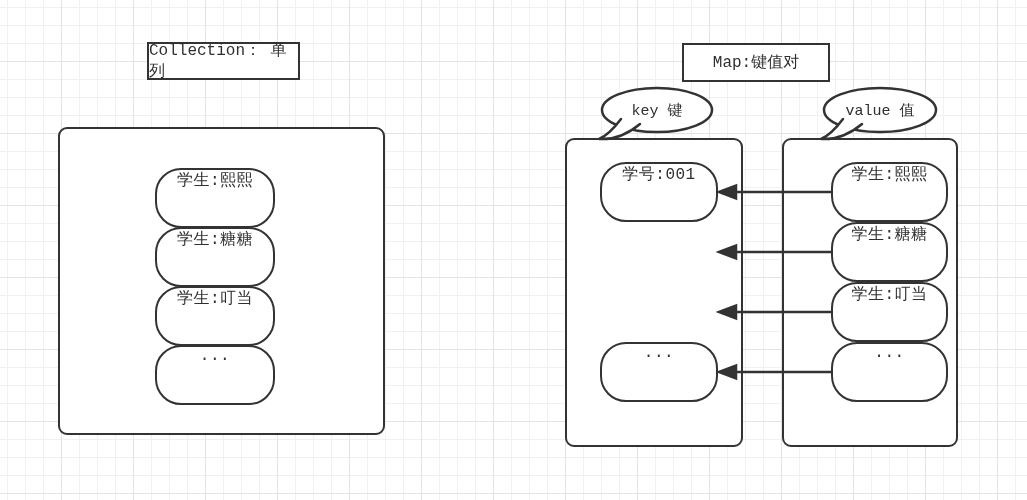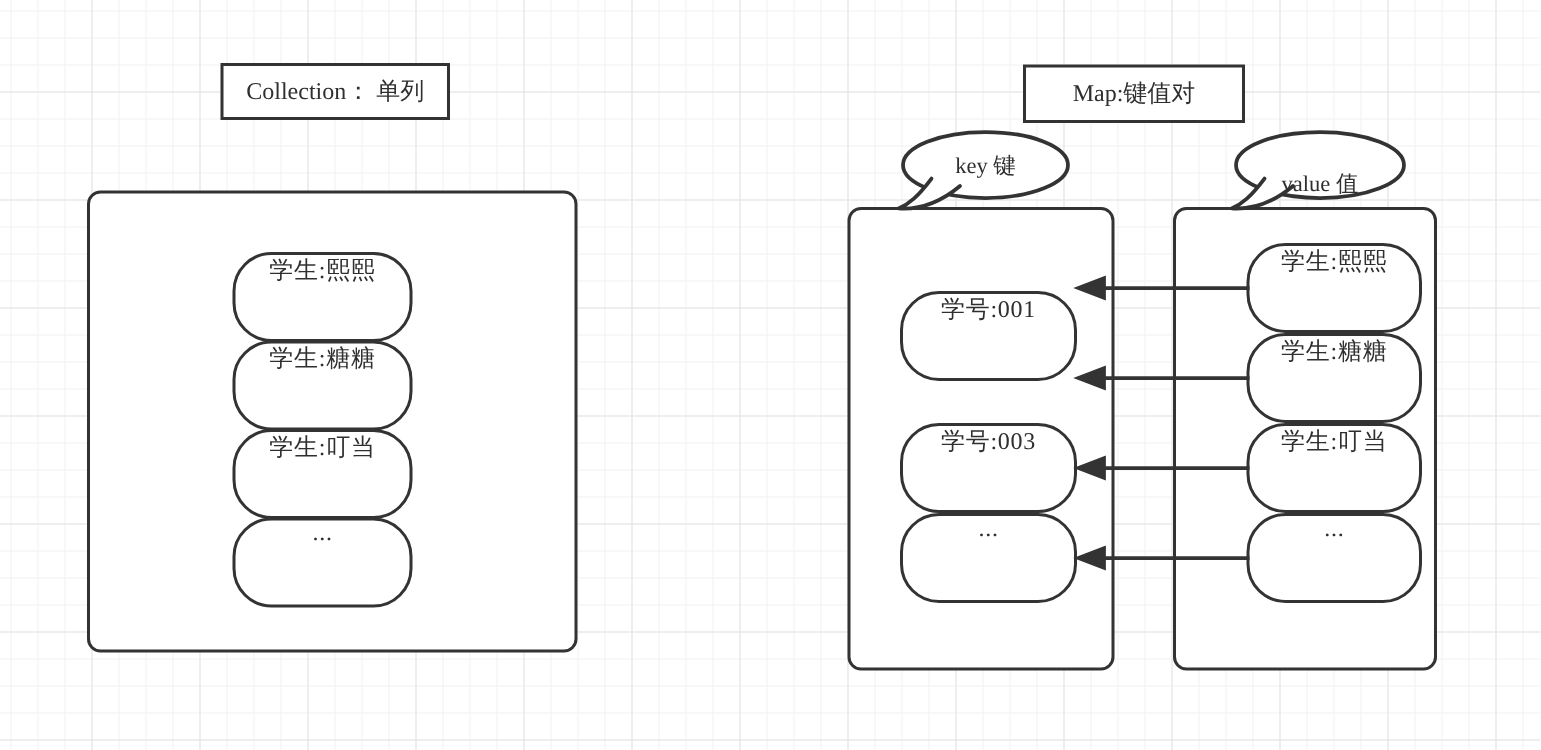--- a/index.html
+++ b/index.html
@@ -8,21 +8,21 @@
     width:1027px;height:500px;
     overflow:hidden;
     background-color:#ffffff;
     background-image:
       linear-gradient(to right, #e3e3e3 1px, transparent 1px),
       linear-gradient(to bottom, #e3e3e3 1px, transparent 1px),
       linear-gradient(to right, #f1f1f1 1px, transparent 1px),
       linear-gradient(to bottom, #f1f1f1 1px, transparent 1px);
     background-size:72px 72px, 72px 72px, 18px 18px, 18px 18px;
     background-position:-11px -11px;
-    font-family:Liberation Serif, serif;
+    font-family:Liberation Mono, monospace;
     color:#2f2f2f;
   }
   .title-box{
     position:absolute;
     background:#fff;
     border:2.5px solid #333;
     display:flex;align-items:center;justify-content:center;
     font-size:16px;
     box-sizing:border-box;
   }
@@ -78,25 +78,22 @@
     <span>学生:糖糖</span>
   </div>
   <div class="pill c-pill" style="top:286px;">
     <span>学生:叮当</span>
   </div>
   <div class="pill c-pill" style="top:345px;">
     <span>...</span>
   </div>
 
   <div class="frame" style="left:565px;top:138px;width:178px;height:309px;"></div>
-  <div class="pill k-pill" style="top:162px;margin-top:32px;">
+  <div class="pill k-pill" style="top:162px;">
     <span>学号:001</span>
-  </div>
-  <div class="pill k-pill" style="top:282px;">
-    <span>学号:003</span>
   </div>
   <div class="pill k-pill" style="top:342px;">
     <span>...</span>
   </div>
 
   <div class="frame" style="left:782px;top:138px;width:176px;height:309px;"></div>
   <div class="pill v-pill" style="top:162px;">
     <span>学生:熙熙</span>
   </div>
   <div class="pill v-pill" style="top:222px;">
@@ -123,15 +120,15 @@
     </g>
 
     <ellipse cx="657" cy="110" rx="55" ry="22" fill="#fff" stroke="#333" stroke-width="2.5"></ellipse>
     <path d="M621,119 C612,131 606,136 599,139 C614,140 628,134 640,124" fill="#fff" stroke="#333" stroke-width="2.5" stroke-linecap="round"></path>
 
     <ellipse cx="880" cy="110" rx="56" ry="22" fill="#fff" stroke="#333" stroke-width="2.5"></ellipse>
     <path d="M843,119 C834,131 828,136 821,139 C836,140 850,134 862,124" fill="#fff" stroke="#333" stroke-width="2.5" stroke-linecap="round"></path>
   </svg>
 
   <div class="bubble-label" style="left:602px;top:96px;width:110px;height:28px;">key 键</div>
-  <div class="bubble-label" style="left:824px;top:96px;width:112px;height:28px;margin-top:12px;">value 值</div>
+  <div class="bubble-label" style="left:824px;top:96px;width:112px;height:28px;">value 值</div>
 
 </div>
 
 </body></html>

